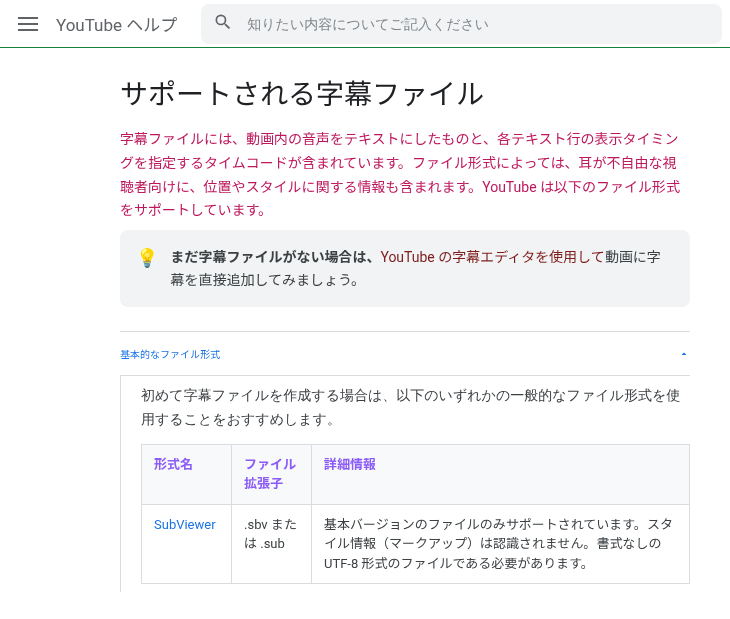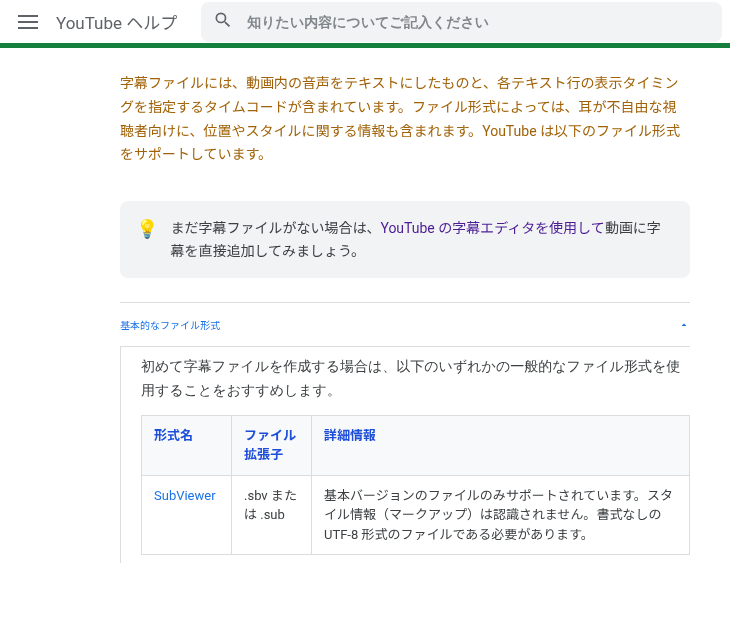--- a/index.html
+++ b/index.html
@@ -9,21 +9,21 @@
     font-size: 14px;
     color: #3c4043;
     background: #fff;
     width: 730px;
   }
   .header {
     display: flex;
     align-items: center;
     height: 48px;
     padding: 0 8px;
-    border-bottom: 5px solid #15803d;
+    border-bottom: 1px solid #15803d;
   }
   .menu-btn {
     width: 40px;
     height: 40px;
     display: flex;
     align-items: center;
     justify-content: center;
     border-radius: 50%;
     cursor: pointer;
   }
@@ -61,56 +61,55 @@
     fill: #5f6368;
   }
   .search-input {
     border: none;
     background: transparent;
     outline: none;
     flex: 1;
     font-size: 14px;
     margin-left: 12px;
     color: #a21caf;
-    font-weight: bold;
   }
   .search-input::placeholder { color: #80868b; }
 
   .content {
     padding: 24px 40px 0 120px;
   }
   h1 {
     font-size: 28px;
     font-weight: 400;
     margin: 0 0 16px 0;
     color: #202124;
   }
   .intro {
     line-height: 1.7;
-    color: #a16207;
-    margin-bottom: 34px;
+    color: #be185d;
+    margin-bottom: 7px;
   }
   .tip-box {
     background: #f1f3f4;
     border-radius: 8px;
     padding: 16px;
     display: flex;
     align-items: flex-start;
     gap: 12px;
     margin-bottom: 24px;
   }
   .tip-icon {
     color: #fbbc04;
     font-size: 18px;
     flex-shrink: 0;
     line-height: 1.3;
   }
   .tip-text { line-height: 1.6; }
-  .tip-text b { font-weight: 400; }
-  a.link { color: #4c1d95; text-decoration: none; }
+  .tip-text b { font-weight: 700; }
+  a.link { color: #7f1d1d; text-decoration: none; }
 
   hr.sep {
     border: none;
     border-top: 1px solid #dadce0;
     margin: 0 0 0 0;
   }
   .accordion-head {
     display: flex;
     align-items: center;
     justify-content: space-between;
@@ -144,21 +143,21 @@
     border: 1px solid #dadce0;
     padding: 10px 12px;
     text-align: left;
     vertical-align: top;
     font-size: 13px;
     line-height: 1.5;
   }
   th {
     background: #f8f9fa;
     font-weight: 700;
-    color: #1d4ed8;
+    color: #8b5cf6;
   }
   .fmt-link {
     color: #1a73e8;
     text-decoration: none;
   }
   .ext-icon {
     display: inline-block;
     width: 11px;
     height: 11px;
     margin-left: 2px;
@@ -190,20 +189,21 @@
         <svg viewBox="0 0 24 24">
             <path d="M15.5 14h-.79l-.28-.27A6.471 6.471 0 0016 9.5 6.5 6.5 0 109.5 16c1.61 0 3.09-.59 4.23-1.57l.27.28v.79l5 4.99L20.49 19l-4.99-5zM9.5 14A4.5 4.5 0 1114 9.5 4.5 4.5 0 019.5 14z"></path>
           </svg>
       </span>
       <input class="search-input" type="text" placeholder="知りたい内容についてご記入ください" style="">
     </div>
   </div>
 </div>
 
 <div class="content">
+  <h1>サポートされる字幕ファイル</h1>
   <div class="intro">字幕ファイルには、動画内の音声をテキストにしたものと、各テキスト行の表示タイミングを指定するタイムコードが含まれています。ファイル形式によっては、耳が不自由な視聴者向けに、位置やスタイルに関する情報も含まれます。YouTube は以下のファイル形式をサポートしています。</div>
 
   <div class="tip-box">
     <span class="tip-icon">💡</span>
     <div class="tip-text">
       <b>まだ字幕ファイルがない場合は、</b><a href="#" class="link">YouTube の字幕エディタを使用して</a><span>動画に字幕を直接追加してみましょう。</span>
     </div>
   </div>
 
   <hr class="sep">

